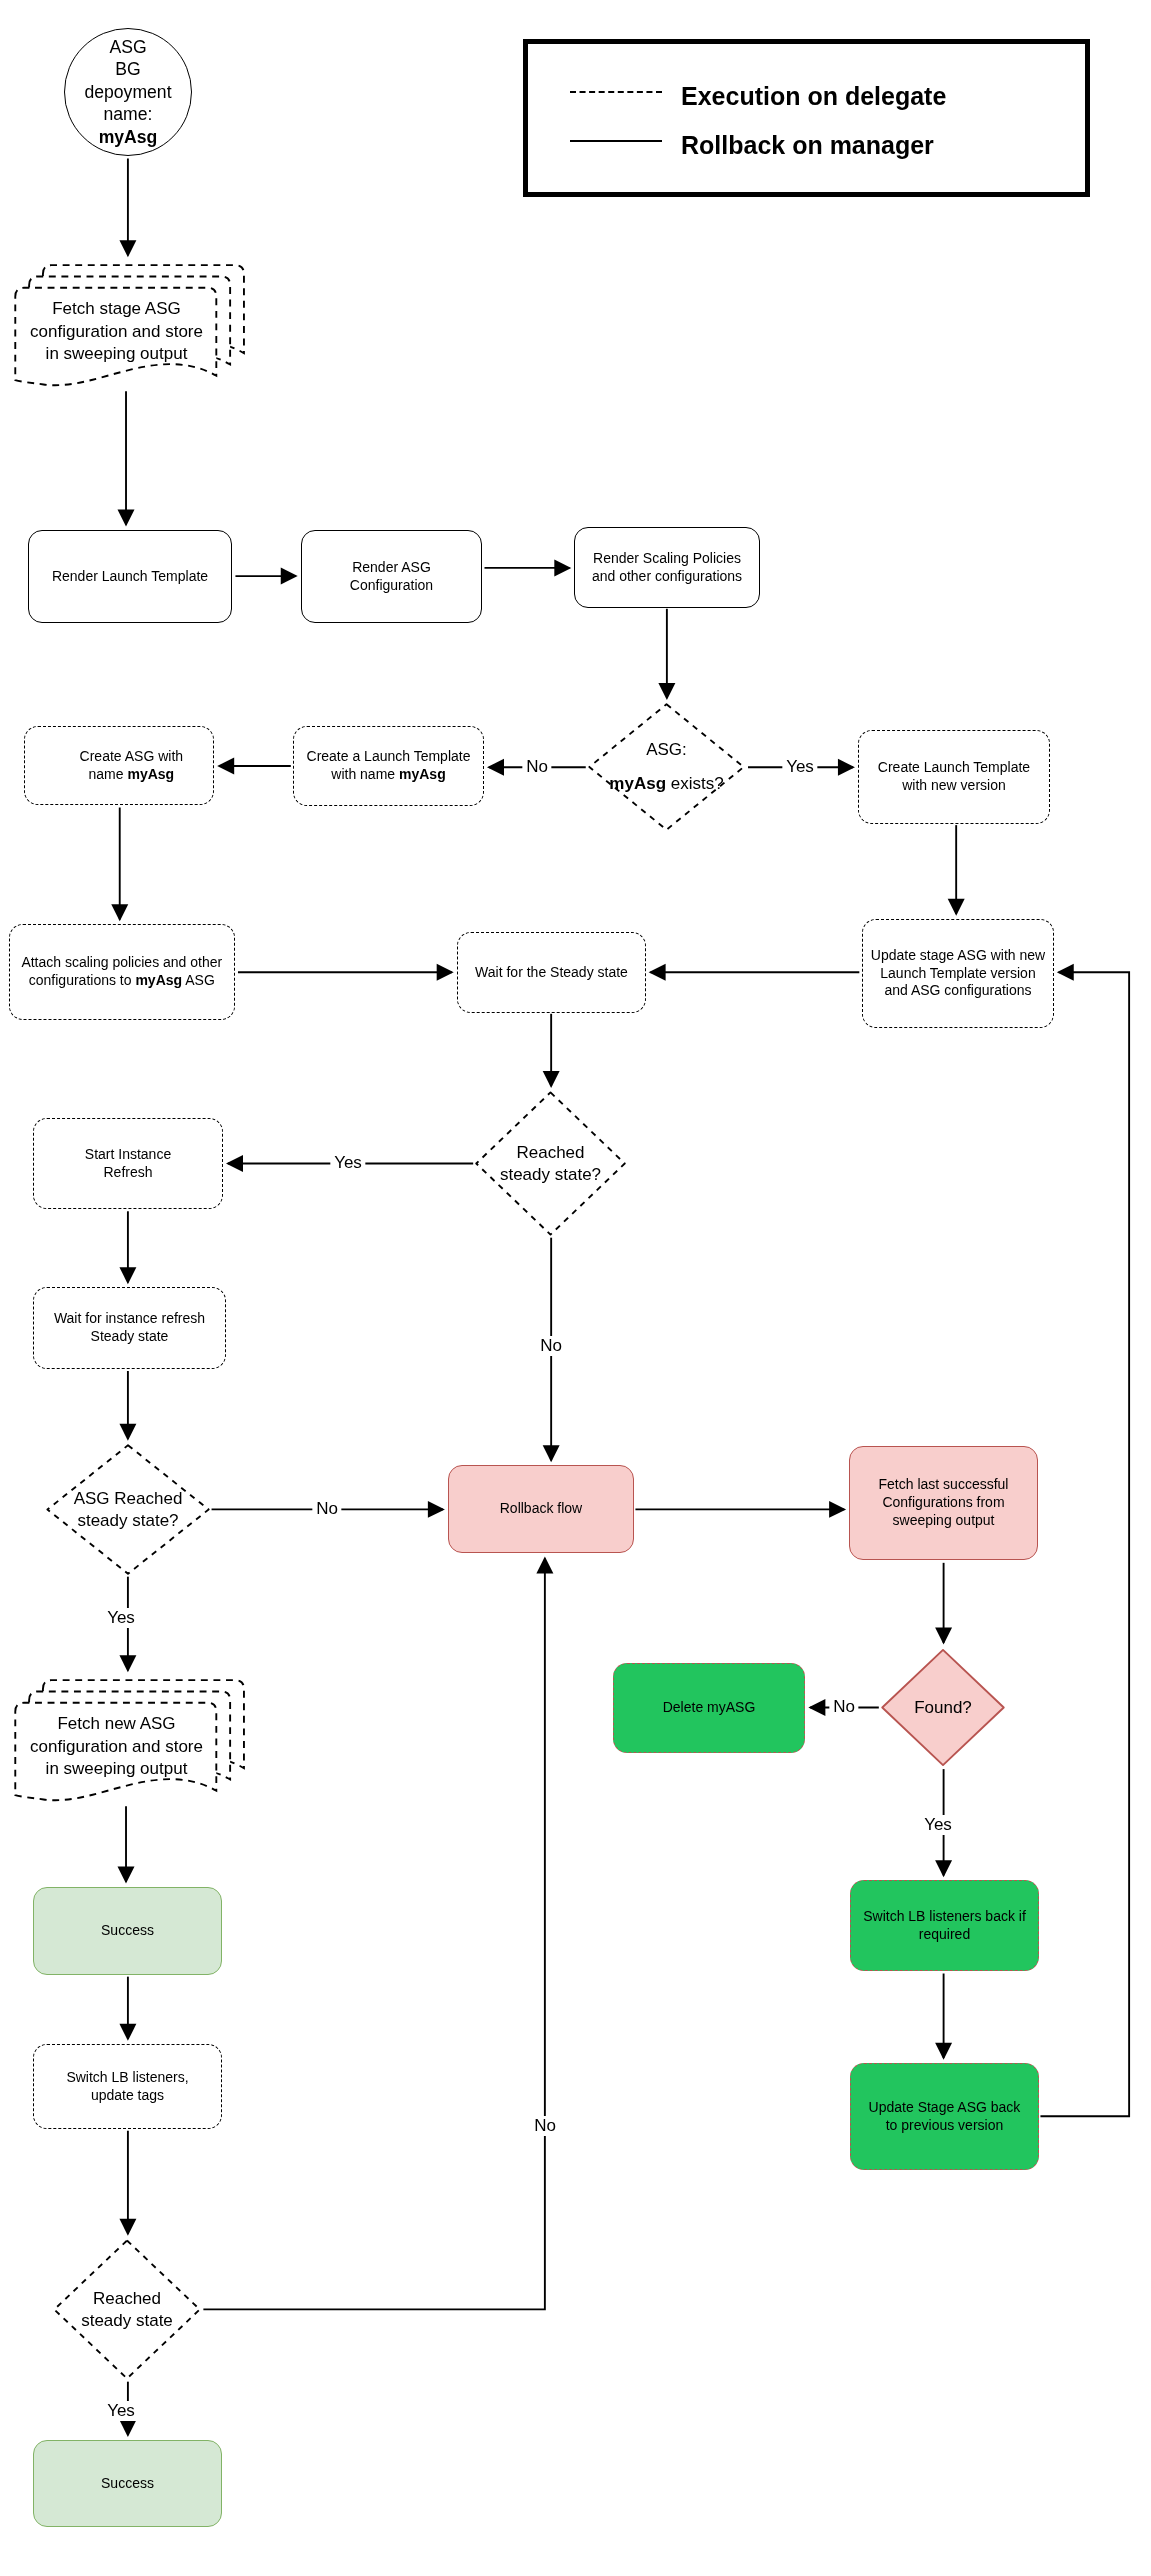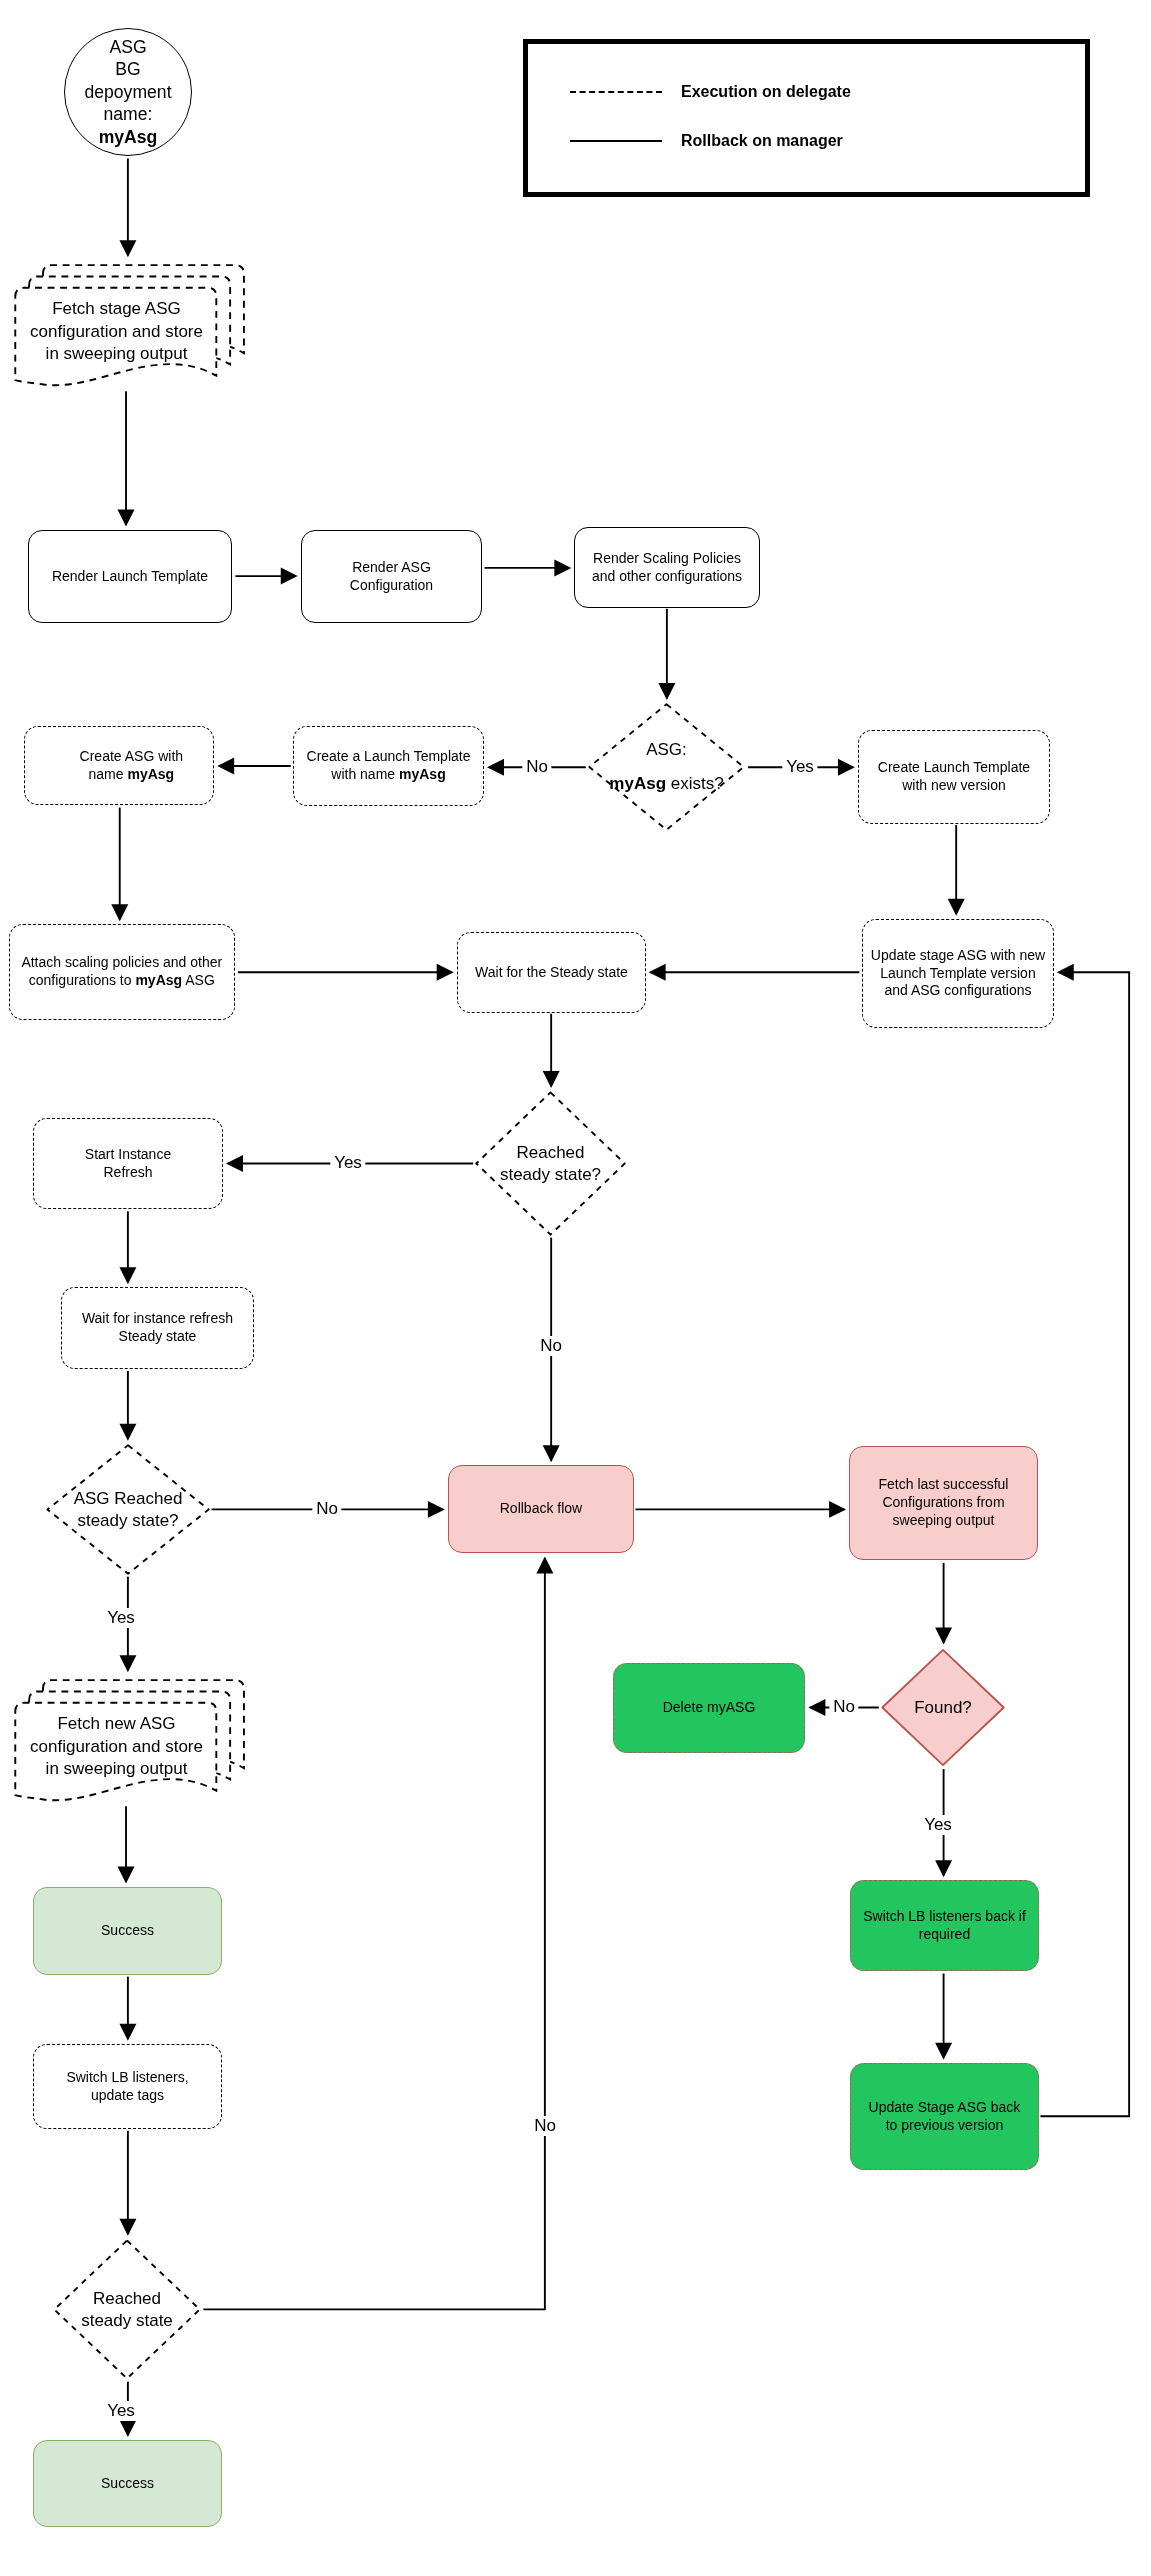--- a/index.html
+++ b/index.html
@@ -43,21 +43,21 @@
     transform:translate(-50%,-50%);
     background:#ffffff;
     padding:0 3.8px;
     font-size:17px;
   }
   #legend{
     position:absolute;left:523px;top:39px;width:567px;height:158px;
     border:5px solid #000000;background:#ffffff;box-sizing:border-box;
   }
   .legend-line{position:absolute;height:0;}
-  .legend-text{position:absolute;font-weight:bold;font-size:16px;line-height:1;}
+  .legend-text{position:absolute;font-weight:bold;font-size:25px;line-height:1;}
 </style>
 </head>
 <body>
 
 <div id="canvas">
 
   <svg class="layer" width="1152" height="2576" viewBox="0 0 1831 4096">
     <defs>
       <marker id="arr" markerWidth="10" markerHeight="10" refX="8.5" refY="5" orient="auto">
         <path d="M0.5,0.5 L9.5,5 L0.5,9.5 Z" fill="#000"></path>
@@ -148,21 +148,21 @@
   <div class="node dashed" style="left:862px;top:919px;width:192px;height:109px;padding:3.8px 6.3px;">Update stage ASG with new Launch Template version and ASG configurations</div>
 
   <div class="diamond" style="left:475px;top:1091px;width:151px;height:145px;">
     <svg width="151" height="145" viewBox="0 0 240 230">
       <polygon points="120,2 238,115 120,228 2,115" fill="#fff" stroke="#000" stroke-width="3" stroke-dasharray="9,9" stroke-linejoin="round"></polygon>
     </svg>
     <div class="dtxt" style="padding:0 17.6px;text-align:center;">Reached steady state?</div>
   </div>
 
   <div class="node dashed" style="left:33px;top:1118px;width:190px;height:91px;padding:4px 25px;">Start Instance Refresh</div>
-  <div class="node dashed" style="left:33px;top:1287px;width:193px;height:82px;margin-left:28px;">Wait for instance refresh Steady state</div>
+  <div class="node dashed" style="left:33px;top:1287px;width:193px;height:82px;">Wait for instance refresh Steady state</div>
 
   <div class="diamond" style="left:46px;top:1444px;width:164px;height:131px;">
     <svg width="164" height="131" viewBox="0 0 260 208">
       <polygon points="130,2 258,104 130,206 2,104" fill="#fff" stroke="#000" stroke-width="3" stroke-dasharray="9,9" stroke-linejoin="round"></polygon>
     </svg>
     <div class="dtxt" style="padding:0 19px;">ASG Reached steady state?</div>
   </div>
 
   <div class="node red" style="left:448px;top:1465px;width:186px;height:88px;">Rollback flow</div>
   <div class="node red" style="left:849px;top:1446px;width:189px;height:114px;">Fetch last successful Configurations from sweeping output</div>

